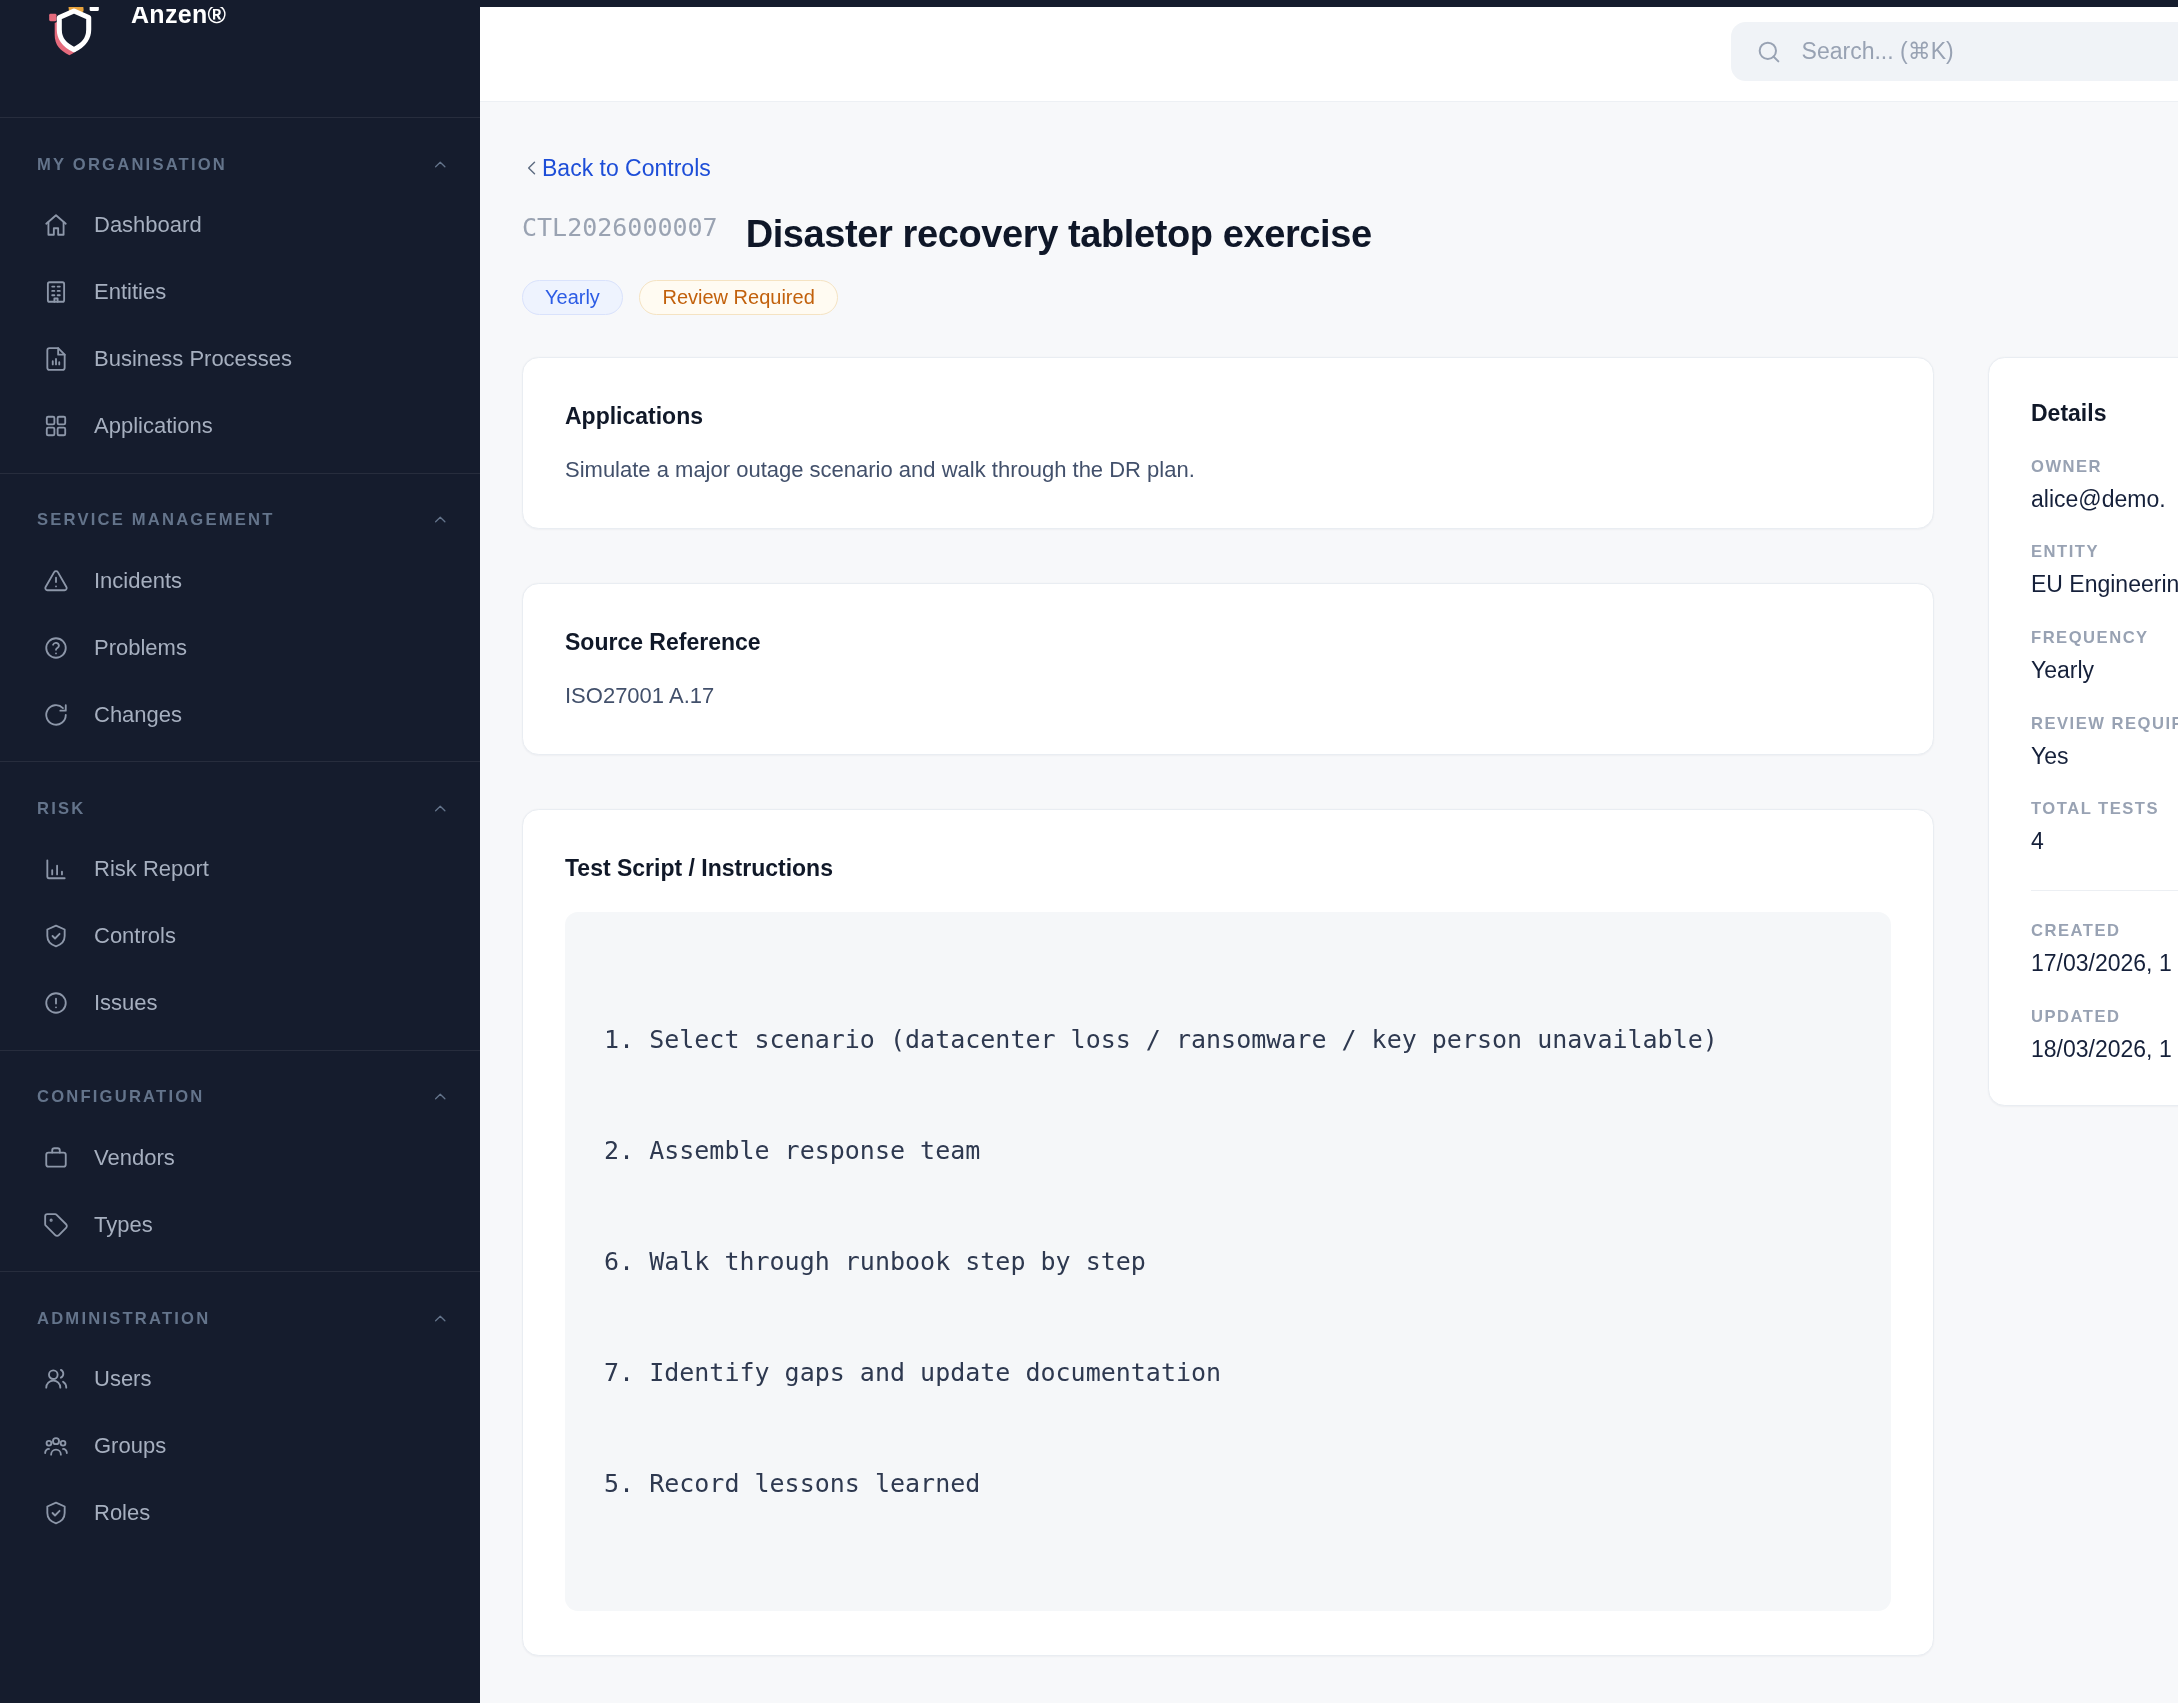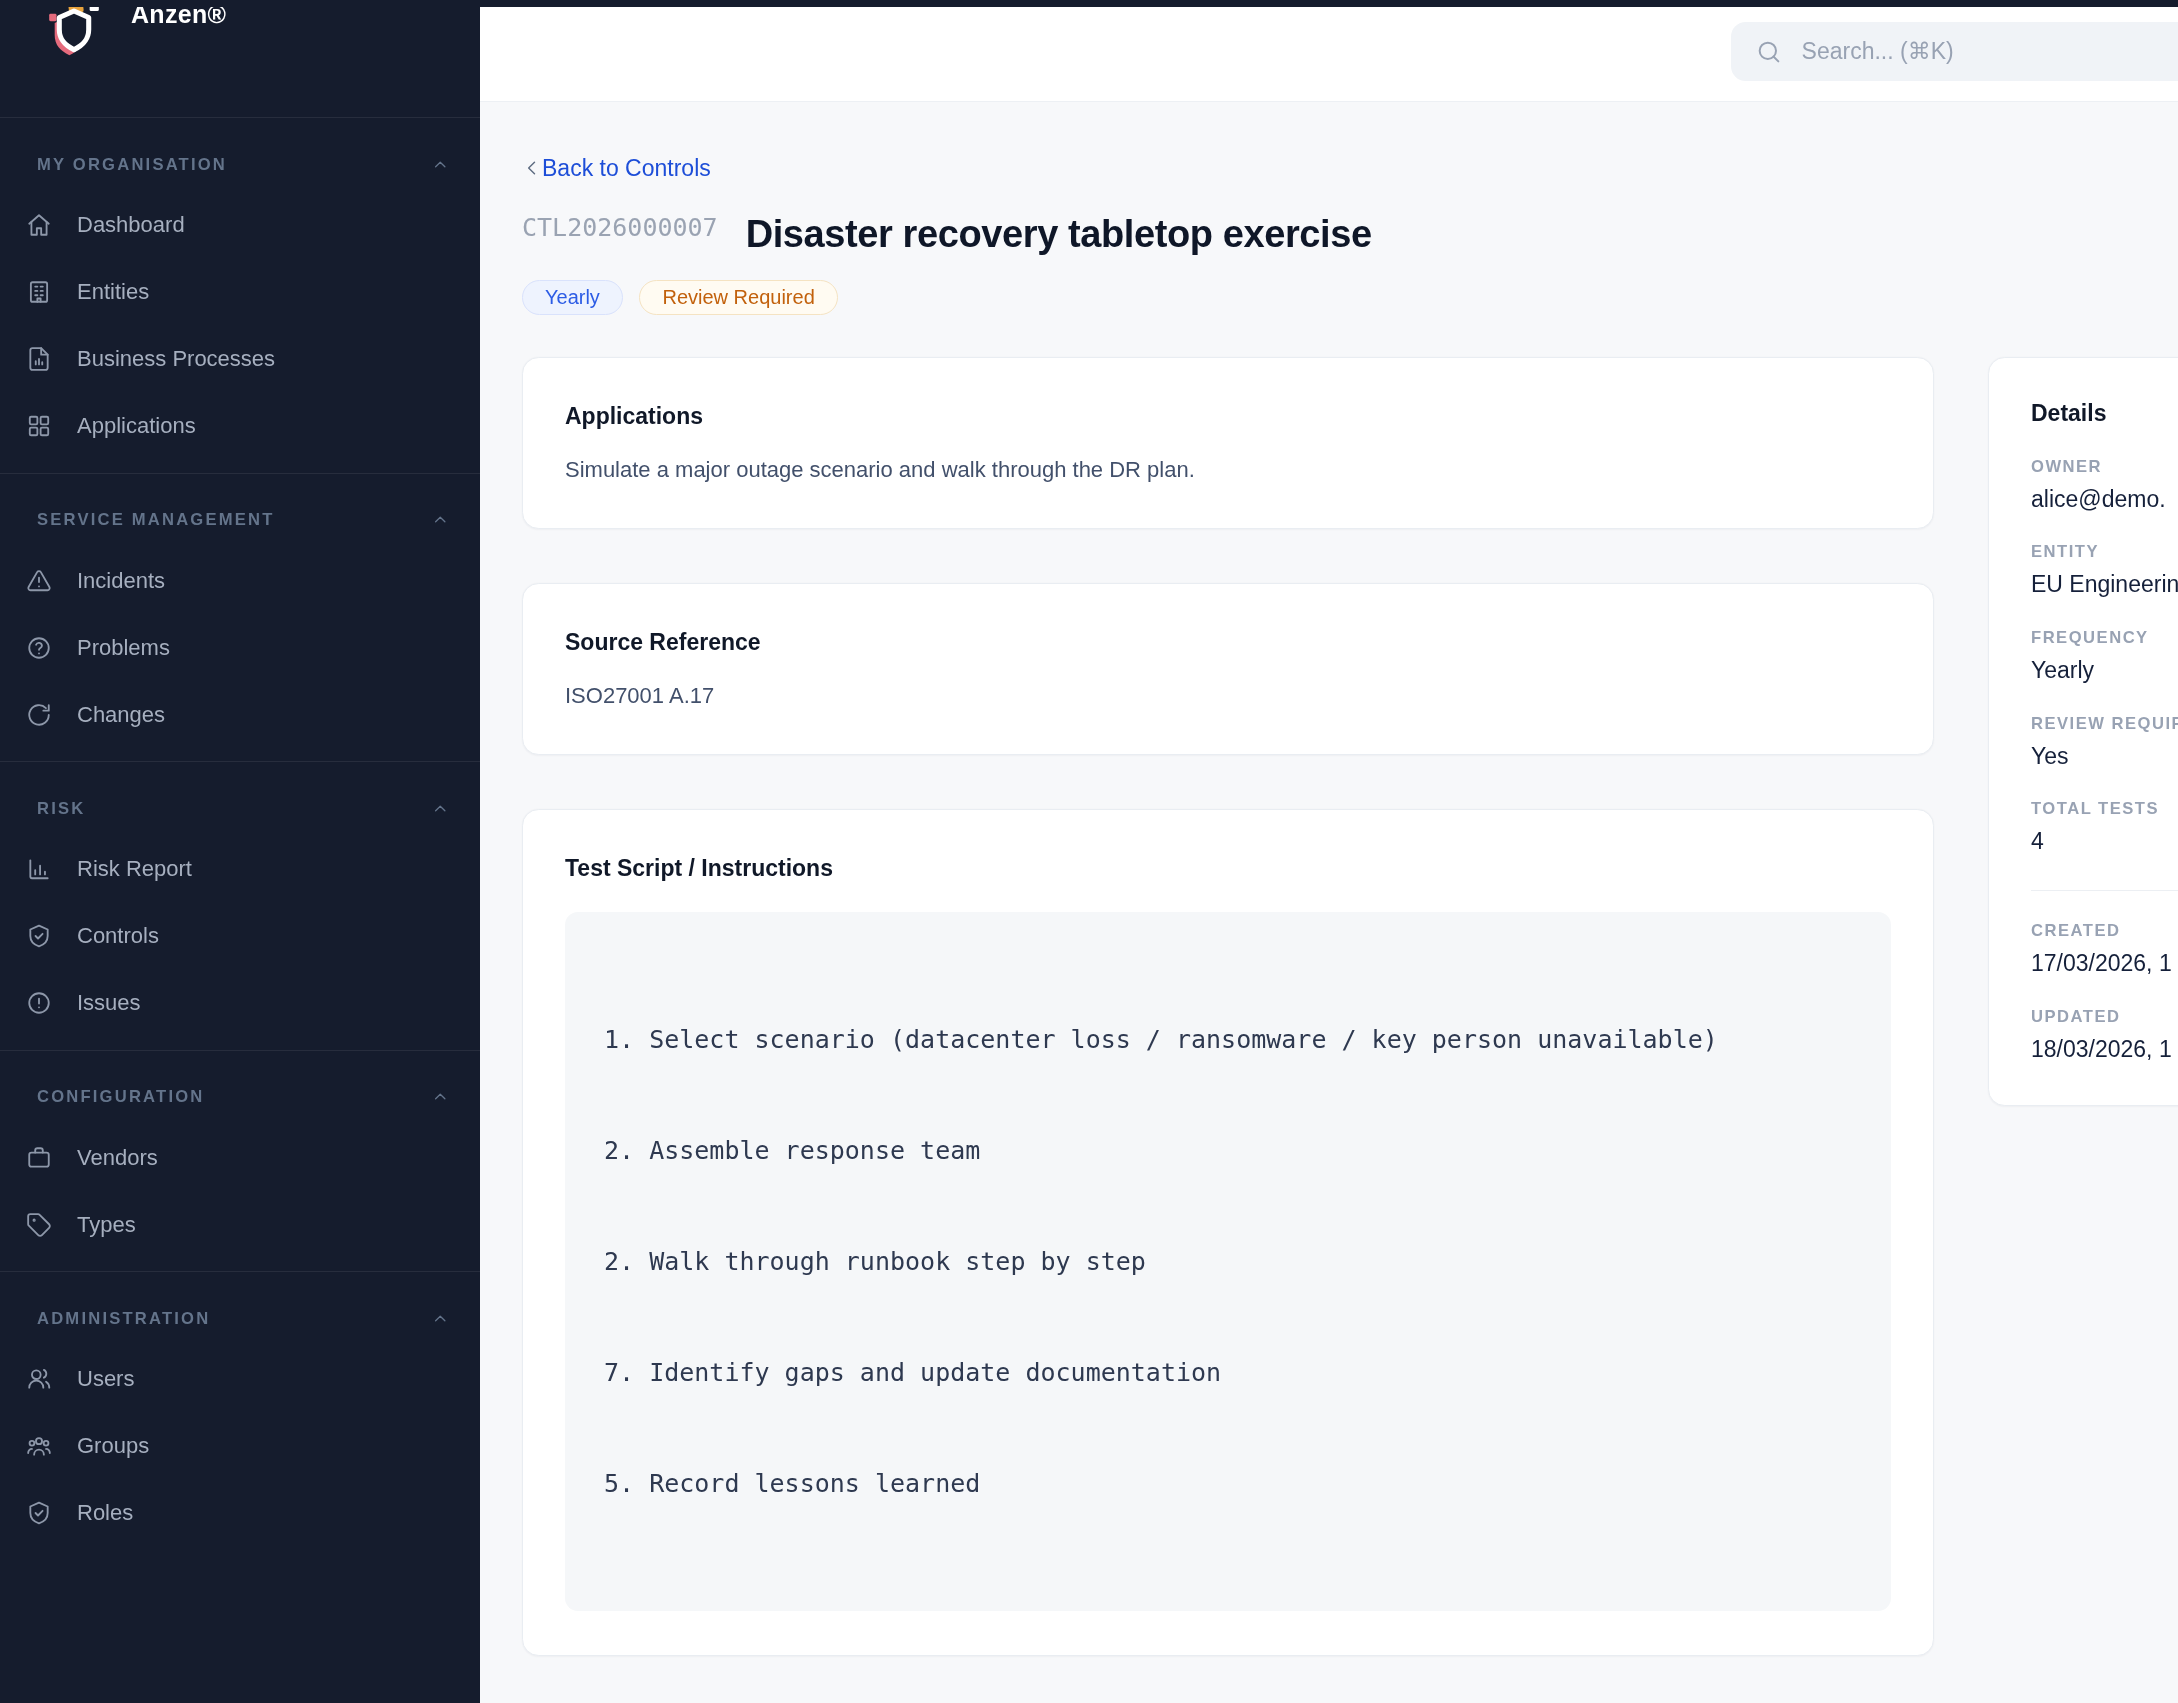--- a/index.html
+++ b/index.html
@@ -18,21 +18,21 @@
 
   
   .sidebar{width:480px;flex-shrink:0;background:var(--sidebar-bg);color:#a6afbf;overflow:hidden;display:flex;flex-direction:column}
   .logo-row{height:118px;flex-shrink:0;display:flex;align-items:flex-start;padding-left:48px;border-bottom:0.9px solid rgba(255,255,255,.08)}
   .logo-mark{width:52px;height:57px}
   .brand-name{color:#ffffff;font-size:25px;font-weight:700;margin-left:31px;letter-spacing:0.3px}
   .nav{flex:1;overflow:hidden}
   .section-title{margin:37px 31px 16.6px 37px;display:flex;align-items:center;justify-content:space-between;
     font-size:16.6px;font-weight:600;letter-spacing:2.2px;color:#64748b;text-transform:uppercase;cursor:pointer}
   .section-title svg{width:18.5px;height:18.5px;stroke:#64748b}
-  .nav-item{height:67px;display:flex;align-items:center;padding-left:26px;font-size:22px;color:#a6afbf;cursor:pointer}
+  .nav-item{height:67px;display:flex;align-items:center;padding-left:43px;font-size:22px;color:#a6afbf;cursor:pointer}
   .nav-item svg{width:26px;height:26px;margin-right:25px;stroke:#8d97a9;flex-shrink:0}
   .nav-divider{height:0.9px;background:rgba(255,255,255,.08);margin:13px 0 0 0}
   svg.ic{fill:none;stroke-width:1.7;stroke-linecap:round;stroke-linejoin:round}
 
   
   .main{flex:1;min-width:0;display:flex;flex-direction:column}
   .topbar{height:102px;flex-shrink:0;background:#ffffff;border-bottom:0.9px solid #edf0f4;position:relative;overflow:hidden}
   .search{position:absolute;left:1251px;top:22px;width:535px;height:59px;background:#f0f3f7;border-radius:14.8px;
     display:flex;align-items:center;padding-left:24px}
   .search svg{width:28px;height:28px;stroke:#98a2b3;flex-shrink:0}
@@ -298,21 +298,21 @@
           <section class="card">
             <h2>Source Reference</h2>
             <div class="card-body">ISO27001 A.17</div>
           </section>
 
           <section class="card">
             <h2>Test Script / Instructions</h2>
             <div class="code-block">
               <div>1. Select scenario (datacenter loss / ransomware / key person unavailable)</div>
               <div>2. Assemble response team</div>
-              <div>2. Walk through runbook step by step</div>
+              <div>6. Walk through runbook step by step</div>
               <div>7. Identify gaps and update documentation</div>
               <div>5. Record lessons learned</div>
             </div>
           </section>
 
         </div>
 
         <aside class="details-card">
           <h2>Details</h2>
 

